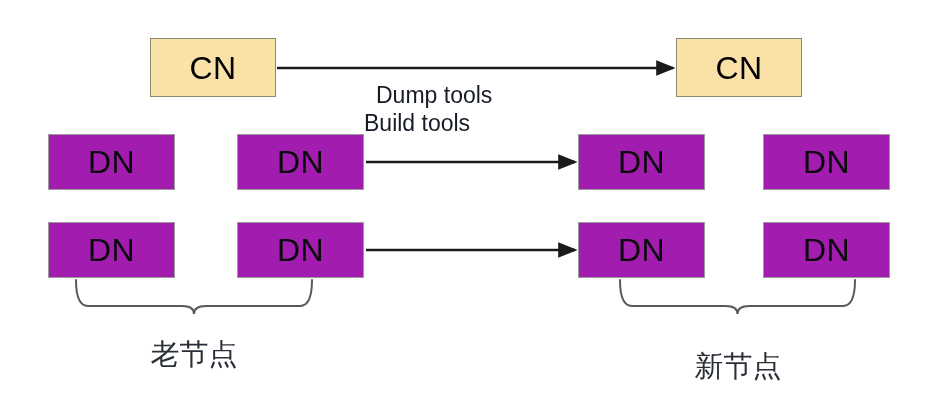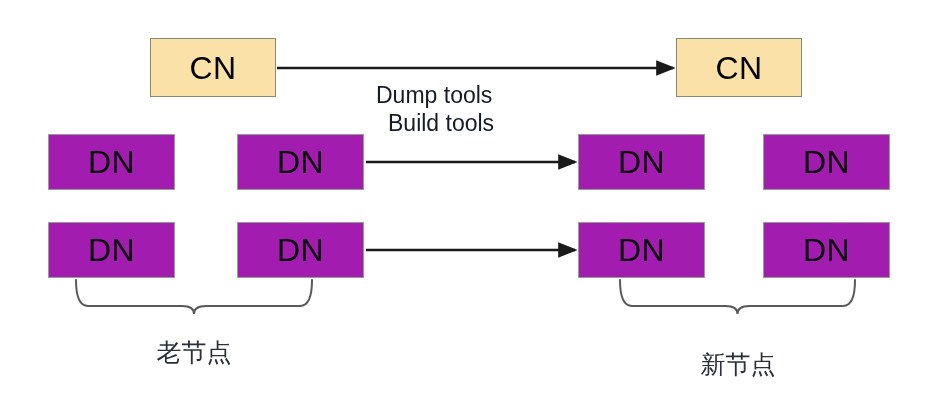--- a/index.html
+++ b/index.html
@@ -51,21 +51,21 @@
   .edge-label {
     position: absolute;
     font-size: 23px;
     color: #161b26;
     line-height: 1.18;
     white-space: nowrap;
     user-select: none;
   }
   .group-label {
     position: absolute;
-    font-size: 25px;
+    font-size: 29px;
     color: #2b2f38;
     line-height: 1;
     white-space: nowrap;
     user-select: none;
     text-align: center;
   }
 </style>
 </head>
 <body>
 
@@ -115,20 +115,20 @@
       </div>
       <div class="node-box node-dn" style="left: 578px; top: 222px; width: 127px; height: 56px;">
         <span>DN</span>
       </div>
       <div class="node-box node-dn" style="left: 763px; top: 222px; width: 127px; height: 56px;">
         <span>DN</span>
       </div>
     </div>
   <div id="edge-labels-layer">
       <div class="edge-label" style="left: 376px; top: 82px;">Dump tools</div>
-      <div class="edge-label" style="left: 388px; top: 110px;">Build tools</div>
+      <div class="edge-label" style="left: 364px; top: 110px;">Build tools</div>
     </div>
   <div id="group-labels-layer">
       <div class="group-label" style="left: 114px; top: 340px; width: 160px;">老节点</div>
       <div class="group-label" style="left: 658px; top: 352px; width: 160px;">新节点</div>
     </div>
 
 </div>
 
 </body></html>

